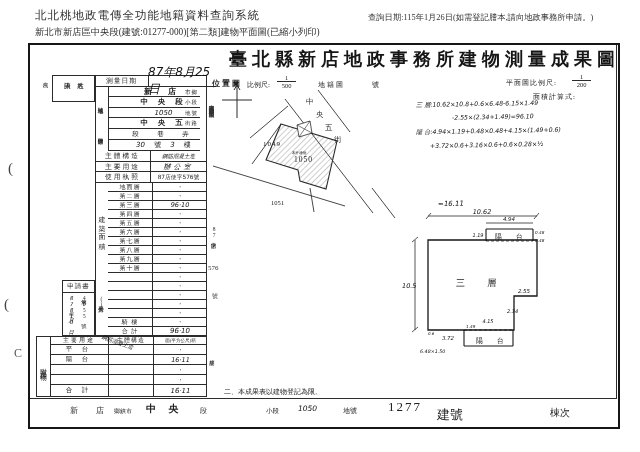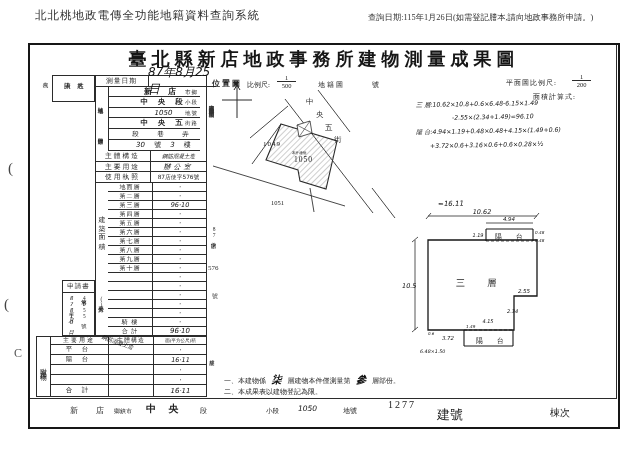--- a/index.html
+++ b/index.html
@@ -29,30 +29,31 @@
   svg text{font-family:"Liberation Serif","DejaVu Serif",serif;fill:#222;}
   svg text.hwt{font-family:"DejaVu Sans",sans-serif;font-style:italic;fill:#111;}
 </style>
 </head>
 <body>
 
 <div class="page">
 
   <div class="abs" style="left:35px;top:8px;font-size:11.5px;letter-spacing:1px;color:#2e2e2e;">北北桃地政電傳全功能地籍資料查詢系統</div>
   <div class="abs" style="left:368px;top:12px;font-size:8.3px;color:#333;">查詢日期:115年1月26日(如需登記謄本,請向地政事務所申請。)</div>
+  <div class="abs" style="left:35px;top:26px;font-size:9.3px;color:#2e2e2e;">新北市新店區中央段(建號:01277-000)[第二類]建物平面圖(已縮小列印)</div>
 
   <div class="abs" style="left:8px;top:160px;font-size:15px;color:#444;">(</div>
   <div class="abs" style="left:4px;top:296px;font-size:15px;color:#444;">(</div>
   <div class="abs" style="left:14px;top:346px;font-size:12px;color:#555;">C</div>
 
   <div class="abs" style="left:28px;top:43px;width:592px;height:386px;border:2px solid #161616;box-sizing:border-box;"></div>
   <div class="ln" style="left:616px;top:45px;width:1px;height:353px;"></div>
   <div class="ln" style="left:30px;top:398px;width:587px;height:1px;"></div>
 
-  <div class="abs" style="left:28px;top:47px;width:592px;text-align:center;font-size:18px;font-weight:bold;letter-spacing:5px;color:#161616;">臺北縣新店地政事務所建物測量成果圖</div>
+  <div class="abs" style="left:28px;top:47px;width:592px;text-align:right;font-size:18px;font-weight:bold;letter-spacing:5px;color:#161616;">臺北縣新店地政事務所建物測量成果圖</div>
 
   <div class="abs vt" style="left:43px;top:78px;font-size:5.5px;color:#333;">左代</div>
 
   <div class="bx" style="left:52px;top:75px;width:43px;height:27px;display:flex;justify-content:center;gap:4px;padding-top:1px;">
     <span class="vt" style="font-size:6.5px;">申請人</span>
     <span class="vt" style="font-size:6.5px;">姓名</span>
   </div>
 
   <div class="bx" style="left:95px;top:75px;width:112px;height:261px;"></div>
 
@@ -313,34 +314,27 @@
     <text class="hwt" x="88" y="117" font-size="5" text-anchor="middle">4.15</text>
     <text class="hwt" x="66" y="122" font-size="4.2">1.49</text>
     <text class="hwt" x="48" y="134" font-size="5.5" text-anchor="middle">3.72</text>
     <text class="hwt" x="28" y="129" font-size="4">0.6</text>
     <text class="hwt" x="20" y="147" font-size="4.8">6.48×1.50</text>
     <text x="56" y="80" font-size="9" letter-spacing="10">三 層</text>
     <text x="95" y="33" font-size="7" letter-spacing="6">陽 台</text>
     <text x="76" y="137" font-size="7" letter-spacing="6">陽 台</text>
   </svg>
 
-  <div class="abs" style="left:224px;top:373px;font-size:7px;white-space:nowrap;">
-    <span>一、本建物係</span>
-    <span class="hw" style="font-size:10px;font-weight:bold;padding:0 4px;">柒</span>
-    <span>層建物本件僅測量第</span>
-    <span class="hw" style="font-size:10px;font-weight:bold;padding:0 4px;">參</span>
-    <span>層部份。</span>
-  </div>
   <div class="abs" style="left:224px;top:387px;font-size:7px;">二、本成果表以建物登記為限。</div>
 
   <div class="abs" style="left:70px;top:405px;font-size:8px;">新</div>
   <div class="abs" style="left:96px;top:405px;font-size:8px;">店</div>
   <div class="abs" style="left:114px;top:407px;font-size:6px;">鄉鎮市</div>
   <div class="abs" style="left:146px;top:402px;font-size:10px;font-weight:bold;letter-spacing:5px;">中 央</div>
   <div class="abs" style="left:200px;top:406px;font-size:7px;">段</div>
   <div class="abs" style="left:266px;top:407px;font-size:6.5px;">小段</div>
   <div class="abs hw" style="left:298px;top:404px;font-size:7.5px;">1050</div>
   <div class="abs" style="left:343px;top:406px;font-size:7px;">地號</div>
-  <div class="abs" style="left:388px;top:399px;font-size:10px;letter-spacing:2px;">1277</div>
+  <div class="abs" style="left:388px;top:399px;font-size:13px;letter-spacing:2px;">1277</div>
   <div class="abs" style="left:437px;top:406px;font-size:13px;">建號</div>
   <div class="abs" style="left:550px;top:406px;font-size:10px;">棟次</div>
 
 </div>
 
 </body></html>

